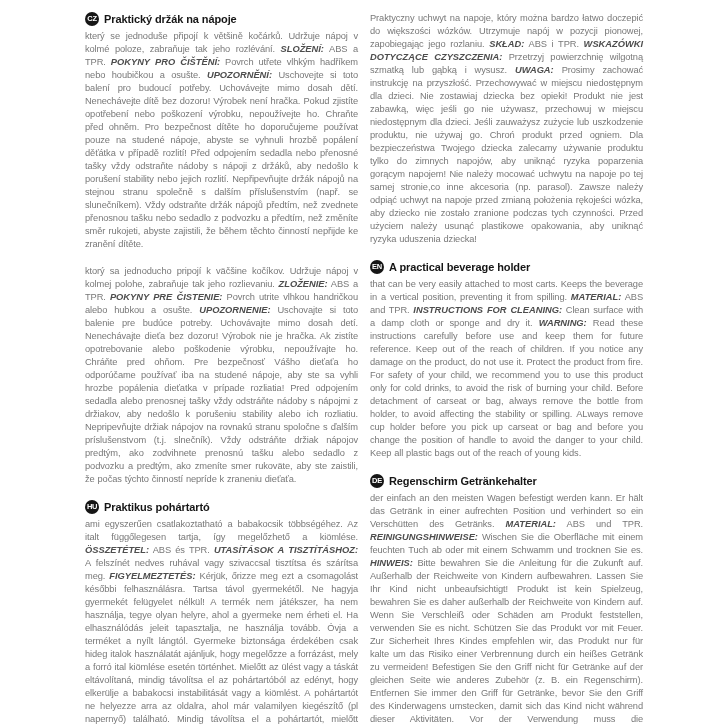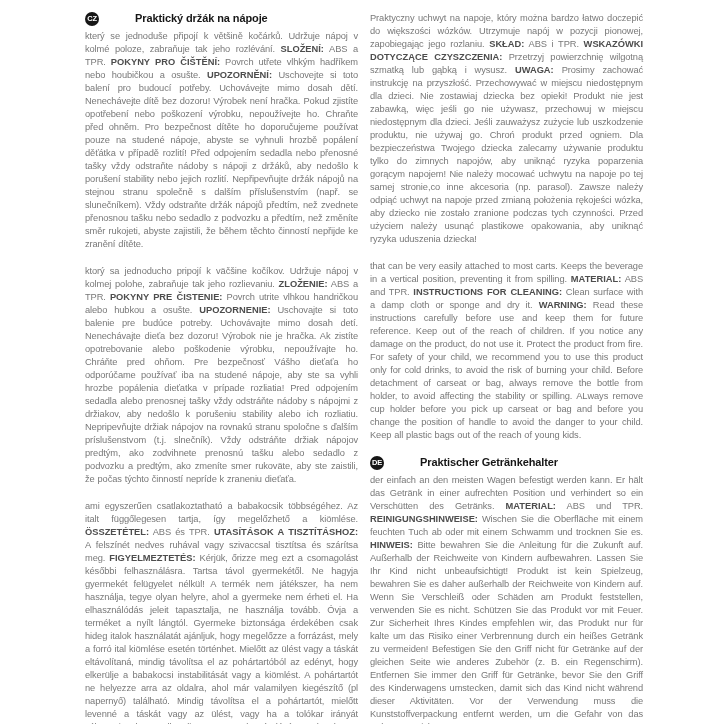--- a/index.html
+++ b/index.html
@@ -23,21 +23,22 @@
   }
   .col {
     width: 273px;
     flex: 0 0 273px;
   }
   .section {
     margin-bottom: 14px;
   }
   .heading {
     display: flex;
-    align-items: flex-start;
+    align-items: center;
+    gap: 5px;
     margin-bottom: 4px;
   }
   .badge {
     flex: 0 0 auto;
     width: 14px;
     height: 14px;
     border-radius: 50%;
     background: #161616;
     color: #ffffff;
     font-size: 7.5px;
@@ -46,33 +47,33 @@
     display: inline-flex;
     align-items: center;
     justify-content: center;
     line-height: 1;
   }
   .title {
     font-size: 11px;
     font-weight: bold;
     color: #161616;
     letter-spacing: -0.1px;
-    margin-left: 36px;
   }
   .body {
     font-size: 9.3px;
     line-height: 13px;
     color: #787878;
     text-align: justify;
     letter-spacing: -0.1px;
     word-spacing: 0.4px;
   }
   .body b {
     color: #4d4d4d;
     letter-spacing: 0;
+    font-style: italic;
   }
 </style>
 </head>
 <body>
 
 <div class="page">
   <div class="columns">
 
     <div class="col">
 
@@ -82,38 +83,46 @@
           <span class="title">Praktický držák na nápoje</span>
         </div>
         <div class="body"><span>který se jednoduše připojí k většině kočárků. Udržuje nápoj v kolmé poloze, zabraňuje tak jeho rozlévání. </span><b>SLOŽENÍ:</b><span> ABS a TPR. </span><b>POKYNY PRO ČIŠTĚNÍ:</b><span> Povrch utřete vlhkým hadříkem nebo houbičkou a osušte. </span><b>UPOZORNĚNÍ:</b><span> Uschovejte si toto balení pro budoucí potřeby. Uchovávejte mimo dosah dětí. Nenechávejte dítě bez dozoru! Výrobek není hračka. Pokud zjistíte opotřebení nebo poškození výrobku, nepoužívejte ho. Chraňte před ohněm. Pro bezpečnost dítěte ho doporučujeme používat pouze na studené nápoje, abyste se vyhnuli hrozbě popálení děťátka v případě rozlití! Před odpojením sedadla nebo přenosné tašky vždy odstraňte nádoby s nápoji z držáků, aby nedošlo k porušení stability nebo jejich rozlití. Nepřipevňujte držák nápojů na stejnou stranu společně s dalším příslušenstvím (např. se slunečníkem). Vždy odstraňte držák nápojů předtím, než zvednete přenosnou tašku nebo sedadlo z podvozku a předtím, než změníte směr rukojeti, abyste zajistili, že během těchto činností nepřijde ke zranění dítěte.</span></div>
       </div>
 
       <div class="section">
         <div class="body"><span>ktorý sa jednoducho pripojí k väčšine kočíkov. Udržuje nápoj v kolmej polohe, zabraňuje tak jeho rozlievaniu. </span><b>ZLOŽENIE:</b><span> ABS a TPR. </span><b>POKYNY PRE ČISTENIE:</b><span> Povrch utrite vlhkou handričkou alebo hubkou a osušte. </span><b>UPOZORNENIE:</b><span> Uschovajte si toto balenie pre budúce potreby. Uchovávajte mimo dosah detí. Nenechávajte dieťa bez dozoru! Výrobok nie je hračka. Ak zistíte opotrebovanie alebo poškodenie výrobku, nepoužívajte ho. Chráňte pred ohňom. Pre bezpečnosť Vášho dieťaťa ho odporúčame používať iba na studené nápoje, aby ste sa vyhli hrozbe popálenia dieťatka v prípade rozliatia! Pred odpojením sedadla alebo prenosnej tašky vždy odstráňte nádoby s nápojmi z držiakov, aby nedošlo k porušeniu stability alebo ich rozliatiu. Nepripevňujte držiak nápojov na rovnakú stranu spoločne s ďalším príslušenstvom (t.j. slnečník). Vždy odstráňte držiak nápojov predtým, ako zodvihnete prenosnú tašku alebo sedadlo z podvozku a predtým, ako zmeníte smer rukoväte, aby ste zaistili, že počas týchto činností nepríde k zraneniu dieťaťa.</span></div>
       </div>
 
       <div class="section">
+        <div class="heading">
+          <span class="badge">HU</span>
+          <span class="title">Praktikus pohártartó</span>
+        </div>
         <div class="body"><span>ami egyszerűen csatlakoztatható a babakocsik többségéhez. Az italt függőlegesen tartja, így megelőzhető a kiömlése. </span><b>ÖSSZETÉTEL:</b><span> ABS és TPR. </span><b>UTASÍTÁSOK A TISZTÍTÁSHOZ:</b><span> A felszínét nedves ruhával vagy szivaccsal tisztítsa és szárítsa meg. </span><b>FIGYELMEZTETÉS:</b><span> Kérjük, őrizze meg ezt a csomagolást későbbi felhasználásra. Tartsa távol gyermekétől. Ne hagyja gyermekét felügyelet nélkül! A termék nem játékszer, ha nem használja, tegye olyan helyre, ahol a gyermeke nem érheti el. Ha elhasználódás jeleit tapasztalja, ne használja tovább. Óvja a terméket a nyílt lángtól. Gyermeke biztonsága érdekében csak hideg italok használatát ajánljuk, hogy megelőzze a forrázást, mely a forró ital kiömlése esetén történhet. Mielőtt az ülést vagy a táskát eltávolítaná, mindig távolítsa el az pohártartóból az edényt, hogy elkerülje a babakocsi instabilitását vagy a kiömlést. A pohártartót ne helyezze arra az oldalra, ahol már valamilyen kiegészítő (pl napernyő) található. Mindig távolítsa el a pohártartót, mielőtt levenné a táskát vagy az ülést, vagy ha a tolókar irányát változtatja, hogy elkerülje a gyermek sérülését ezek alatt a tevékenységek alatt. A műanyag csomagolást használat előtt távolítsa el a termékről, hogy megelőzze a gyermek fulladását.</span></div>
       </div>
 
     </div>
 
     <div class="col">
 
       <div class="section">
         <div class="body"><span>Praktyczny uchwyt na napoje, który można bardzo łatwo doczepić do większości wózków. Utrzymuje napój w pozycji pionowej, zapobiegając jego rozlaniu. </span><b>SKŁAD:</b><span> ABS i TPR. </span><b>WSKAZÓWKI DOTYCZĄCE CZYSZCZENIA:</b><span> Przetrzyj powierzchnię wilgotną szmatką lub gąbką i wysusz. </span><b>UWAGA:</b><span> Prosimy zachować instrukcję na przyszłość. Przechowywać w miejscu niedostępnym dla dzieci. Nie zostawiaj dziecka bez opieki! Produkt nie jest zabawką, więc jeśli go nie używasz, przechowuj w miejscu niedostępnym dla dzieci. Jeśli zauważysz zużycie lub uszkodzenie produktu, nie używaj go. Chroń produkt przed ogniem. Dla bezpieczeństwa Twojego dziecka zalecamy używanie produktu tylko do zimnych napojów, aby uniknąć ryzyka poparzenia gorącym napojem! Nie należy mocować uchwytu na napoje po tej samej stronie,co inne akcesoria (np. parasol). Zawsze należy odpiąć uchwyt na napoje przed zmianą położenia rękojeści wózka, aby dziecko nie zostało zranione podczas tych czynności. Przed użyciem należy usunąć plastikowe opakowania, aby uniknąć ryzyka uduszenia dziecka!</span></div>
       </div>
 
       <div class="section">
+        <div class="heading">
+          <span class="badge">EN</span>
+          <span class="title">A practical beverage holder</span>
+        </div>
         <div class="body"><span>that can be very easily attached to most carts. Keeps the beverage in a vertical position, preventing it from spilling. </span><b>MATERIAL:</b><span> ABS and TPR. </span><b>INSTRUCTIONS FOR CLEANING:</b><span> Clean surface with a damp cloth or sponge and dry it. </span><b>WARNING:</b><span> Read these instructions carefully before use and keep them for future reference. Keep out of the reach of children. If you notice any damage on the product, do not use it. Protect the product from fire. For safety of your child, we recommend you to use this product only for cold drinks, to avoid the risk of burning your child. Before detachment of carseat or bag, always remove the bottle from holder, to avoid affecting the stability or spilling. ALways remove cup holder before you pick up carseat or bag and before you change the position of handle to avoid the danger to your child. Keep all plastic bags out of the reach of young kids.</span></div>
       </div>
 
       <div class="section">
         <div class="heading">
           <span class="badge">DE</span>
-          <span class="title">Praktischer Getränkehalter</span>
+          <span class="title">Regenschirm Getränkehalter</span>
         </div>
         <div class="body"><span>der einfach an den meisten Wagen befestigt werden kann. Er hält das Getränk in einer aufrechten Position und verhindert so ein Verschütten des Getränks. </span><b>MATERIAL:</b><span> ABS und TPR. </span><b>REINIGUNGSHINWEISE:</b><span> Wischen Sie die Oberfläche mit einem feuchten Tuch ab oder mit einem Schwamm und trocknen Sie es. </span><b>HINWEIS:</b><span> Bitte bewahren Sie die Anleitung für die Zukunft auf. Außerhalb der Reichweite von Kindern aufbewahren. Lassen Sie Ihr Kind nicht unbeaufsichtigt! Produkt ist kein Spielzeug, bewahren Sie es daher außerhalb der Reichweite von Kindern auf. Wenn Sie Verschleiß oder Schäden am Produkt feststellen, verwenden Sie es nicht. Schützen Sie das Produkt vor mit Feuer. Zur Sicherheit Ihres Kindes empfehlen wir, das Produkt nur für kalte um das Risiko einer Verbrennung durch ein heißes Getränk zu vermeiden! Befestigen Sie den Griff nicht für Getränke auf der gleichen Seite wie anderes Zubehör (z. B. ein Regenschirm). Entfernen Sie immer den Griff für Getränke, bevor Sie den Griff des Kinderwagens umstecken, damit sich das Kind nicht während dieser Aktivitäten. Vor der Verwendung muss die Kunststoffverpackung entfernt werden, um die Gefahr von das Baby zu ersticken!</span></div>
       </div>
 
     </div>
   </div>
 </div>
 
 </body></html>

